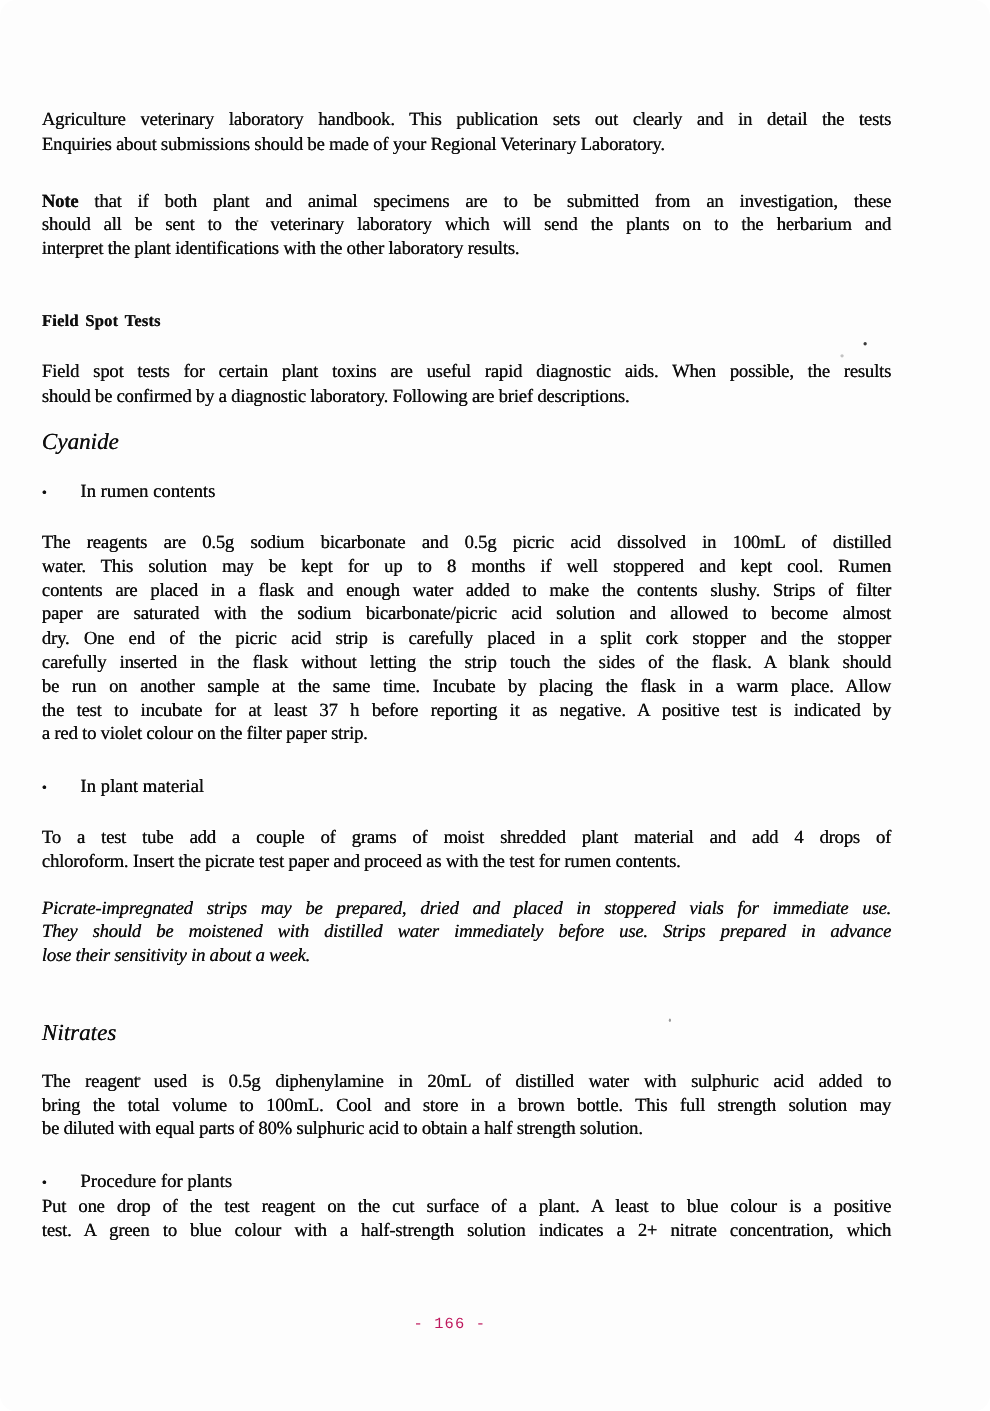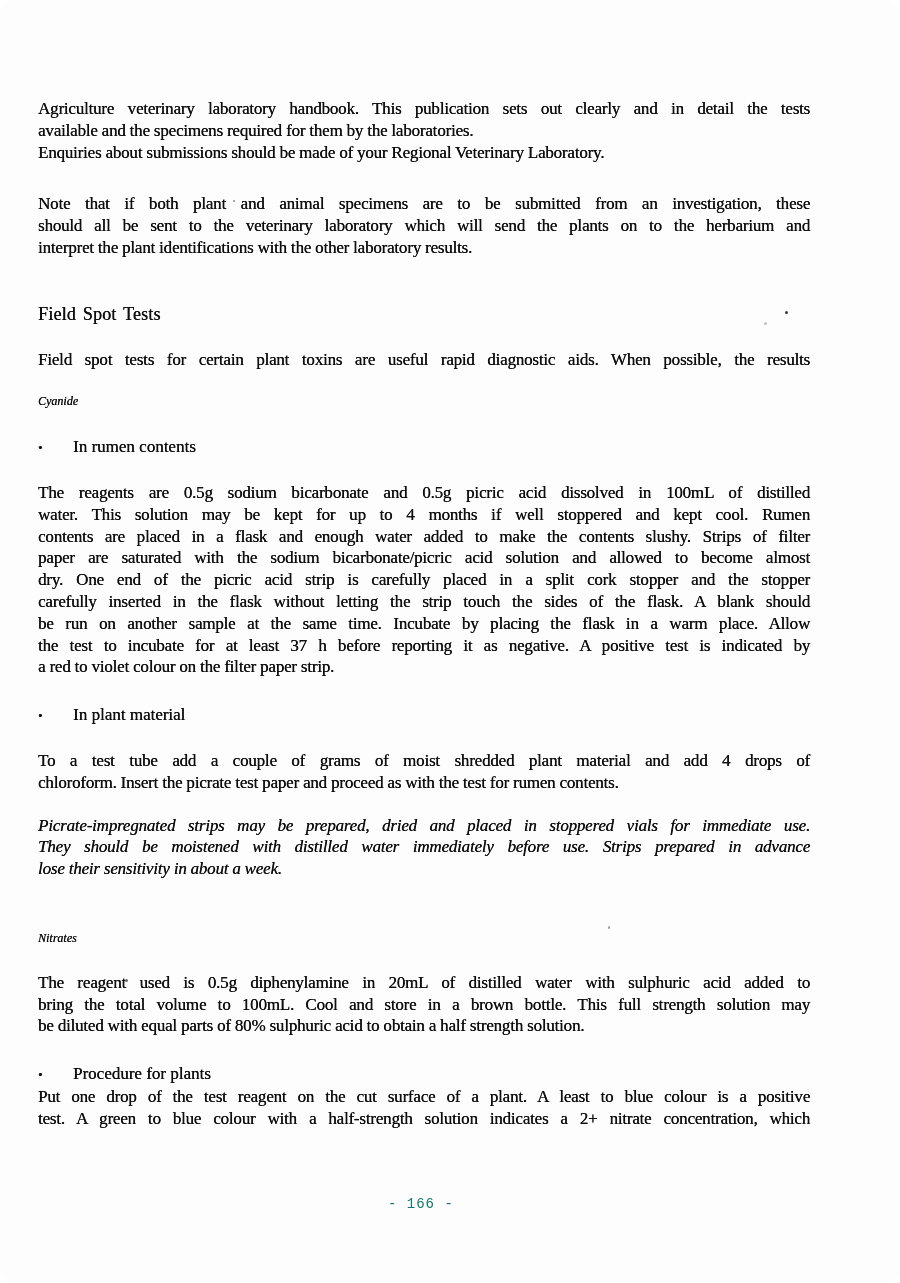--- a/index.html
+++ b/index.html
@@ -25,54 +25,54 @@
     letter-spacing: -0.2px;
     white-space: nowrap;
     text-shadow: 0.25px 0 0 currentColor;
   }
   .ln.j {
     text-align: justify;
     text-align-last: justify;
   }
   .para { margin: 0; }
   .h-bold {
-    font-weight: normal;
-    font-size: 18px;
+    font-weight: bold;
+    font-size: 15px;
     line-height: 21.8px;
     letter-spacing: 0.2px;
     word-spacing: 2px;
     text-shadow: 0.3px 0 0 currentColor;
   }
   .h-italic {
     font-style: italic;
-    font-size: 12px;
+    font-size: 21px;
     line-height: 21.8px;
     text-shadow: 0.25px 0 0 currentColor;
   }
-  .b { font-weight: normal; }
+  .b { font-weight: bold; }
   .bullet-row {
     display: flex;
     align-items: baseline;
     font-size: 17px;
     line-height: 21.8px;
     text-shadow: 0.25px 0 0 currentColor;
   }
   .bullet-glyph {
     width: 35px;
     flex: 0 0 35px;
     font-size: 13px;
   }
   .footer-pagenum {
     position: absolute;
-    left: 388px;
+    left: 376px;
     top: 1196px;
     font-family: "Liberation Mono", monospace;
     font-size: 14px;
     letter-spacing: 1px;
-    color: #0f766e;
+    color: #be185d;
   }
   .speck { position: absolute; border-radius: 50%; }
   .s1 { left: 233px; top: 200px; width: 2px; height: 2px; background: #8a8a8a; }
   .s2 { left: 785px; top: 311px; width: 3px; height: 3px; background: #3a3a3a; }
   .s3 { left: 764px; top: 322px; width: 3px; height: 3px; background: #c2c2c2; }
   .s4 { left: 608px; top: 926px; width: 2px; height: 3px; background: #9a9a9a; }
   .s5 { left: 125px; top: 979px; width: 3px; height: 3px; background: #6a6a6a; }
 
   
   .m-enquiries { }
@@ -91,49 +91,49 @@
   .m-pprocedure { margin-top: 0; }
 </style>
 </head>
 <body>
 
 <div class="page">
   <div class="content">
 
     <div class="para">
       <div class="ln j">Agriculture veterinary laboratory handbook. This publication sets out clearly and in detail the tests</div>
-      <div class="ln">available and the specimens required for them by the laboratories.</div>
     </div>
 
     <div class="para m-enquiries">
       <div class="ln">Enquiries about submissions should be made of your Regional Veterinary Laboratory.</div>
     </div>
 
     <div class="para m-note">
       <div class="ln j"><span class="b">Note</span><span> that if both plant and animal specimens are to be submitted from an investigation, these</span></div>
       <div class="ln j">should all be sent to the veterinary laboratory which will send the plants on to the herbarium and</div>
       <div class="ln">interpret the plant identifications with the other laboratory results.</div>
     </div>
 
     <div class="h-bold m-hfield">Field Spot Tests</div>
 
     <div class="para m-fieldintro">
       <div class="ln j">Field spot tests for certain plant toxins are useful rapid diagnostic aids. When possible, the results</div>
+      <div class="ln">should be confirmed by a diagnostic laboratory. Following are brief descriptions.</div>
     </div>
 
     <div class="h-italic m-hcyanide">Cyanide</div>
 
     <div class="bullet-row m-brumen">
       <span class="bullet-glyph">•</span>
       <span>In rumen contents</span>
     </div>
 
     <div class="para m-prumen">
       <div class="ln j">The reagents are 0.5g sodium bicarbonate and 0.5g picric acid dissolved in 100mL of distilled</div>
-      <div class="ln j">water. This solution may be kept for up to 4 months if well stoppered and kept cool. Rumen</div>
+      <div class="ln j">water. This solution may be kept for up to 8 months if well stoppered and kept cool. Rumen</div>
       <div class="ln j">contents are placed in a flask and enough water added to make the contents slushy. Strips of filter</div>
       <div class="ln j">paper are saturated with the sodium bicarbonate/picric acid solution and allowed to become almost</div>
       <div class="ln j">dry. One end of the picric acid strip is carefully placed in a split cork stopper and the stopper</div>
       <div class="ln j">carefully inserted in the flask without letting the strip touch the sides of the flask. A blank should</div>
       <div class="ln j">be run on another sample at the same time. Incubate by placing the flask in a warm place. Allow</div>
       <div class="ln j">the test to incubate for at least 37 h before reporting it as negative. A positive test is indicated by</div>
       <div class="ln">a red to violet colour on the filter paper strip.</div>
     </div>
 
     <div class="bullet-row m-bplant">

